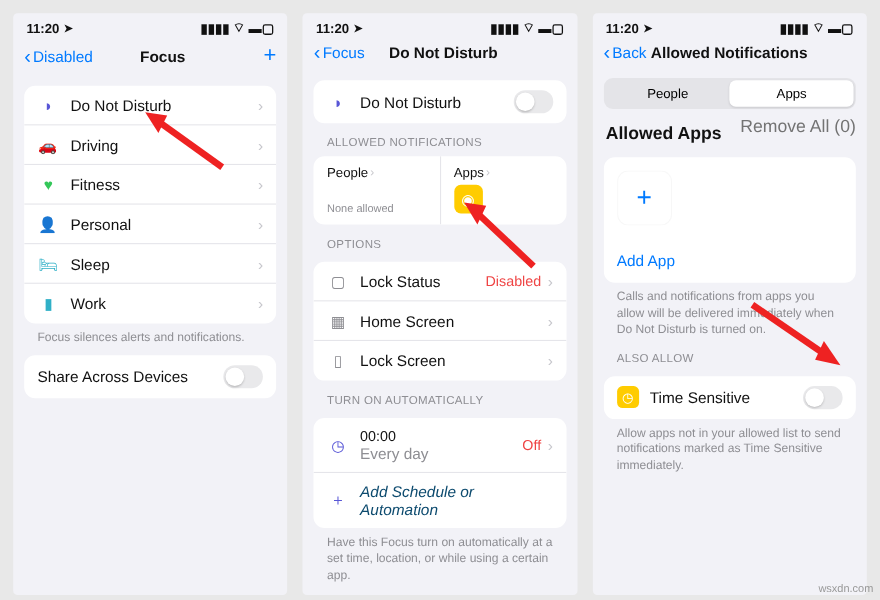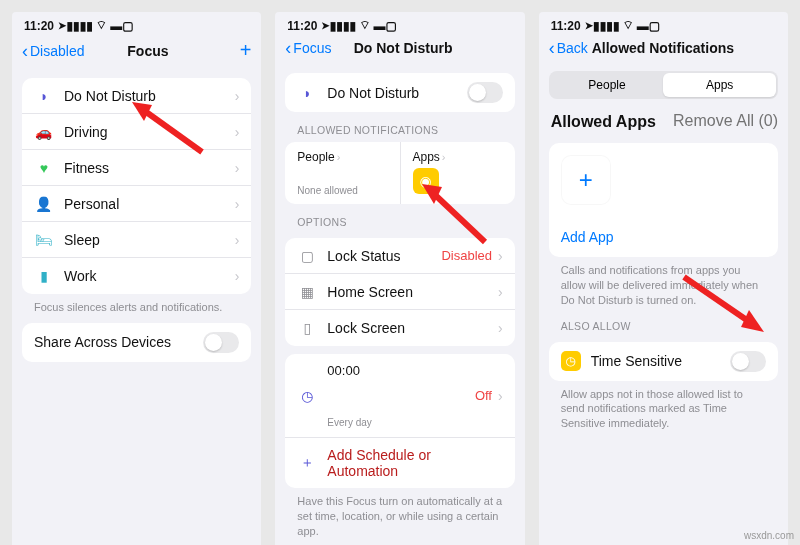--- a/index.html
+++ b/index.html
@@ -18,21 +18,21 @@
     width: 252px;
     background: #f2f2f7;
     border-radius: 4px;
     overflow: hidden;
     position: relative;
     display: flex;
     flex-direction: column;
   }
   .status-bar {
     display: flex;
-    justify-content: flex-start;
+    justify-content: space-between;
     align-items: center;
     padding: 6px 12px 2px;
     font-size: 12px;
     font-weight: 600;
   }
   .status-left { display:flex; align-items:center; gap:4px; }
   .status-right { display:flex; align-items:center; gap:3px; }
   .nav {
     display:flex;
     align-items:center;
@@ -243,33 +243,34 @@
         <span class="label">Home Screen</span>
         <span class="disclosure">›</span>
       </div>
       <div class="row">
         <span class="icon" style="color:#8e8e93;">▯</span>
         <span class="label">Lock Screen</span>
         <span class="disclosure">›</span>
       </div>
     </div>
 
+    <div class="header-text">TURN ON AUTOMATICALLY</div>
     <div class="group">
       <div class="row">
         <span class="icon purple">◷</span>
         <span class="label">
           <div style="font-size:13px;">00:00</div>
-          <div style="font-size:10px;color:#8e8e93;margin-top:39px;">Every day</div>
+          <div style="font-size:14px;color:#8e8e93;">Every day</div>
         </span>
         <span class="value">Off</span>
         <span class="disclosure">›</span>
       </div>
       <div class="row">
         <span class="icon purple">＋</span>
-        <span class="label" style="color:#b91c1c;">Add Schedule or Automation</span>
+        <span class="label" style="color:#0c4a6e;font-style:italic;">Add Schedule or Automation</span>
       </div>
     </div>
     <div class="footer-text">Have this Focus turn on automatically at a set time, location, or while using a certain app.</div>
   </div>
 
   <svg class="arrow" style="left:135px; top:165px;" width="100" height="80">
     <line class="arrow-line" x1="75" y1="65" x2="22" y2="15"></line>
     <polygon class="arrow-head" points="12,7 32,10 24,27"></polygon>
   </svg>
 </div>
@@ -293,42 +294,42 @@
     </div>
     <div class="nav-title">Allowed Notifications</div>
     <div class="nav-right"></div>
   </div>
   <div class="content">
     <div class="seg">
       <div>People</div>
       <div class="active">Apps</div>
     </div>
 
-    <div style="display:flex;justify-content:space-between;align-items:center;">
+    <div style="display:flex;justify-content:space-between;align-items:flex-start;">
       <div class="section-title">Allowed Apps</div>
       <div class="right-link">Remove All (0)</div>
     </div>
 
     <div class="group" style="padding:12px;">
       <div class="add-tile">+</div>
       <div class="link-blue" style="margin-top:24px;font-size:14px;">Add App</div>
     </div>
     <div class="footer-text">Calls and notifications from apps you allow will be delivered immediately when Do Not Disturb is turned on.</div>
 
     <div class="header-text">ALSO ALLOW</div>
     <div class="group">
       <div class="row">
         <span class="icon">
           <span style="display:inline-block;width:20px;height:20px;border-radius:5px;background:#ffcc00;color:#fff;text-align:center;line-height:20px;font-size:12px;">◷</span>
         </span>
         <span class="label">Time Sensitive</span>
         <div class="toggle"></div>
       </div>
     </div>
-    <div class="footer-text">Allow apps not in those allowed list to send notifications marked as Time Sensitive immediately.</div>
+    <div class="footer-text">Allow apps not in your allowed list to send notifications marked as Time Sensitive immediately.</div>
   </div>
 
   <svg class="arrow" style="left:130px; top:255px;" width="110" height="80">
     <line class="arrow-line" x1="15" y1="10" x2="85" y2="58"></line>
     <polygon class="arrow-head" points="95,65 72,60 80,43"></polygon>
   </svg>
 </div>
 
 <div class="watermark">wsxdn.com</div>
 

